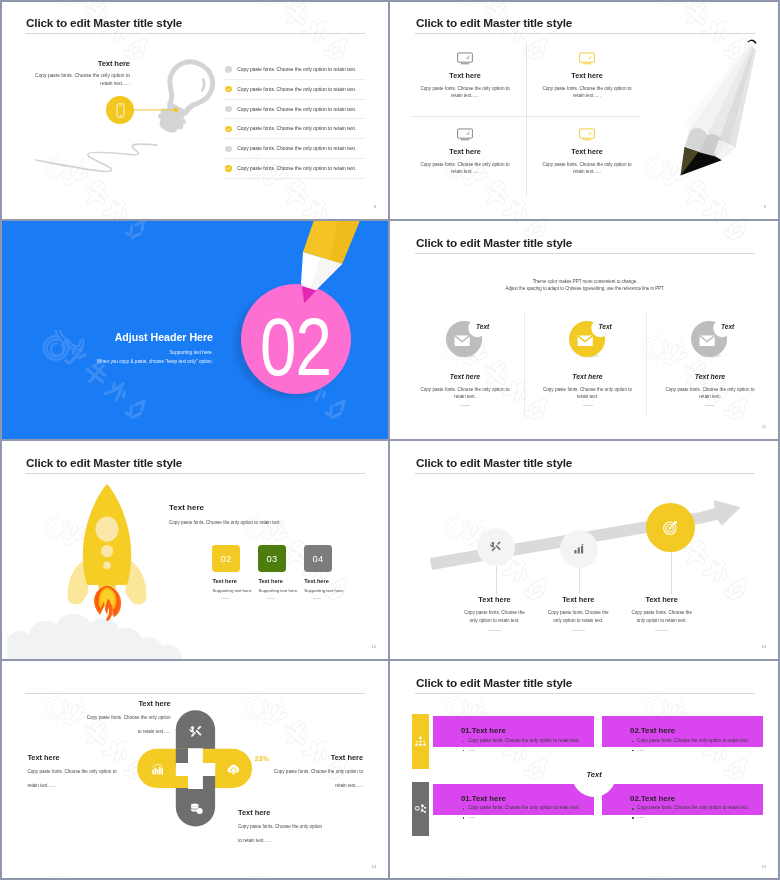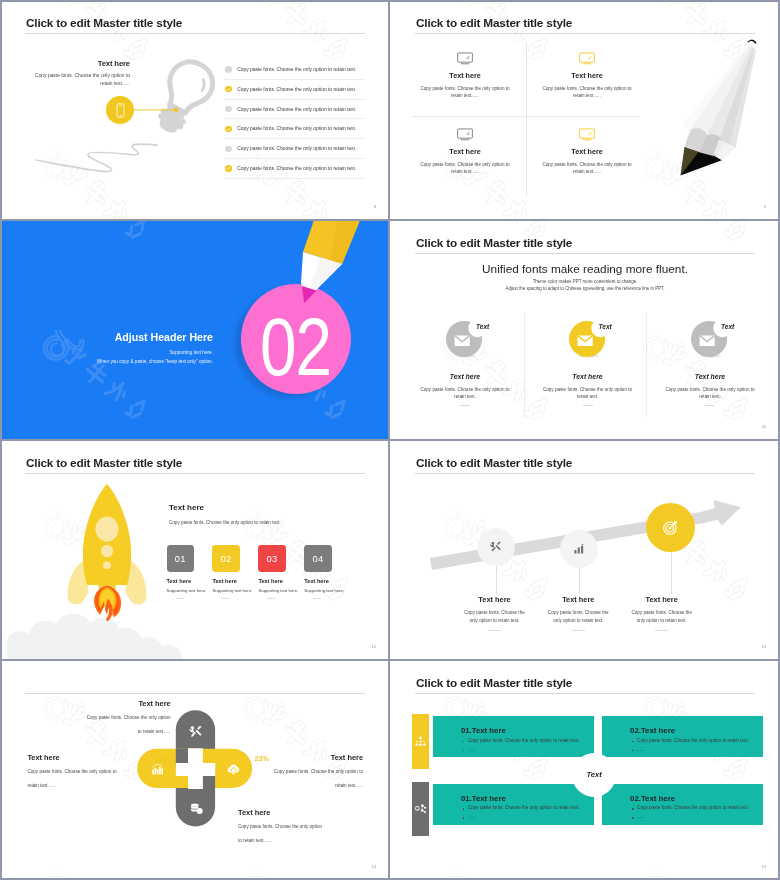--- a/index.html
+++ b/index.html
@@ -92,21 +92,21 @@
   .s7art{position:absolute;left:130px;top:40px}
   .s7icons{position:absolute;left:0;top:0;width:390px;height:220px}
   .s7labels{position:absolute;left:0;top:0;width:390px;height:220px}
   .s7blk{position:absolute;width:115px}
   .s7t{font-size:7.4px;font-weight:bold;color:#231f20}
   .s7b{font-size:4.6px;color:#4a4a4a;line-height:8px;margin-top:6px;white-space:nowrap}
   .s7pct{position:absolute;font-size:7.2px;font-weight:bold;color:#f2c71f}
   
   .s8rows{position:absolute;left:0;top:0;width:390px;height:220px}
   .s8tab{position:absolute;left:22.4px;width:16.7px;display:flex;align-items:center;justify-content:center}
-  .s8card{position:absolute;background:#14b8a6;height:41px}
+  .s8card{position:absolute;background:#d946ef;height:31px}
   .s8ct1{position:absolute;font-size:7.8px;font-weight:bold;color:#231f20}
   .s8bul{position:absolute;font-size:4.6px;color:#3b3b3b;white-space:nowrap}
   .s8dot{position:absolute;width:1.6px;height:1.6px;background:#555}
   .s8circ{position:absolute;left:182.2px;top:92.7px;width:44px;height:44px;border-radius:50%;background:#fff;display:flex;align-items:center;justify-content:center}
   .s8ct{font-size:7.6px;font-weight:bold;font-style:italic;color:#231f20}
 </style>
 </head>
 <body>
 
 <div id="grid">
@@ -535,21 +535,20 @@
                 <path d="M5.6 11.6 L8.3 16.4 C 8.9 17.6 8.3 18.3 7.1 18.3 L5.4 18.3"></path>
                 <path d="M14.4 11.6 L11.3 18.0"></path>
               </g>
             </g>
           </pattern>
         </defs>
         <rect width="390" height="220" fill="url(#wp2)"></rect>
       </svg>
   <div class="title t1">Click to edit Master title style</div>
   <div class="hr r1"></div>
-  <div class="s4head">Unified fonts make reading more fluent.</div>
   <div class="s4sub" style="top:58.5px">Theme color makes PPT more convenient to change.</div>
   <div class="s4sub" style="top:66px">Adjust the spacing to adapt to Chinese typesetting, use the reference line in PPT.</div>
   <div class="s4v" style="left:133.5px"></div>
   <div class="s4v" style="left:256px"></div>
   <div class="s4row">
         <div class="s4col" style="left: 0px; top: 0px;">
           <div class="s4badge">
        <svg class="s4circ" viewBox="0 0 40 40">
          <defs>
                 <mask id="m40">
@@ -715,34 +714,28 @@
     <path d="M43.5 121 C 48 126 49 132 47 138.5 C 45.5 144 42 148 40 147.5 C 38.5 147 38.5 145 40 143 C 42.5 139.5 43.5 134.5 42 130 C 41 127 41 124 43.5 121 Z" fill="#fb6515"></path>
     </g>
   </svg>
 
   <div class="s5lead">
     <div class="s5t">Text here</div>
     <div class="s5b">Copy paste fonts. Choose the only option to retain text.</div>
   </div>
 
   <div class="s5steps">
-        <div class="s5step" style="left: 0px; top: 0px;">
-          <div class="s5box" style="background:#7c7c7c">01</div>
-          <div class="s5st">Text here</div>
-          <div class="s5ss">Supporting text here.</div>
-          <div class="s5sd"></div>
-        </div>
         <div class="s5step" style="left: 45.9px; top: 0px;">
           <div class="s5box" style="background:#f2ca23">02</div>
           <div class="s5st">Text here</div>
           <div class="s5ss">Supporting text here.</div>
           <div class="s5sd"></div>
         </div>
         <div class="s5step" style="left: 91.8px; top: 0px;">
-          <div class="s5box" style="background:#ef4444">03</div>
+          <div class="s5box" style="background:#4d7c0f">03</div>
           <div class="s5st">Text here</div>
           <div class="s5ss">Supporting text here.</div>
           <div class="s5sd"></div>
         </div>
         <div class="s5step" style="left: 137.7px; top: 0px;">
           <div class="s5box" style="background:#7c7c7c">04</div>
           <div class="s5st">Text here</div>
           <div class="s5ss">Supporting text here.</div>
           <div class="s5sd"></div>
         </div>

